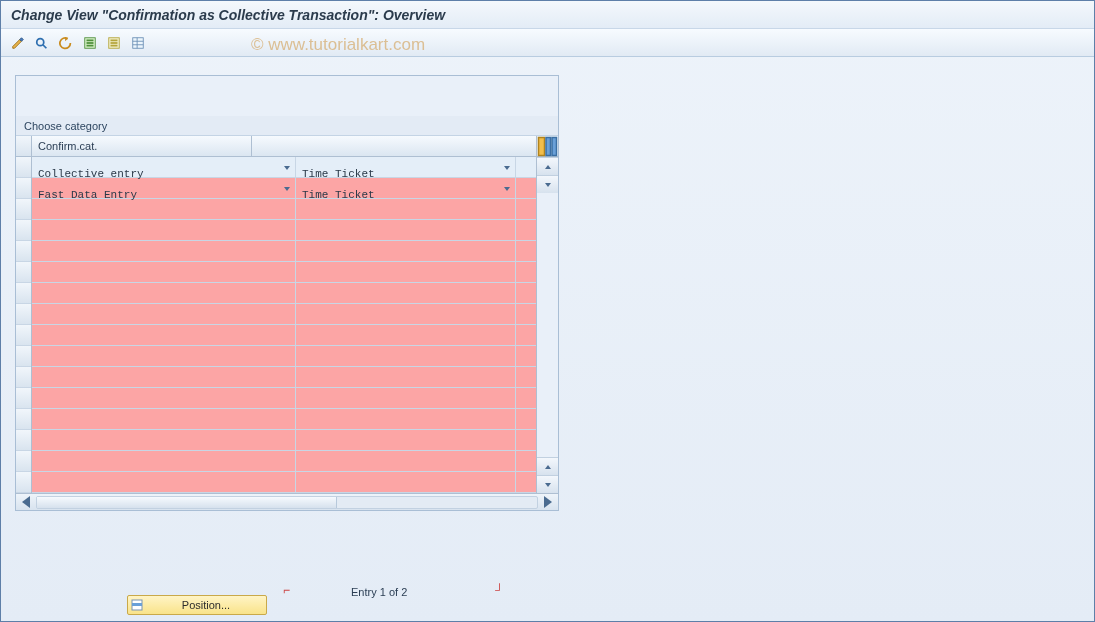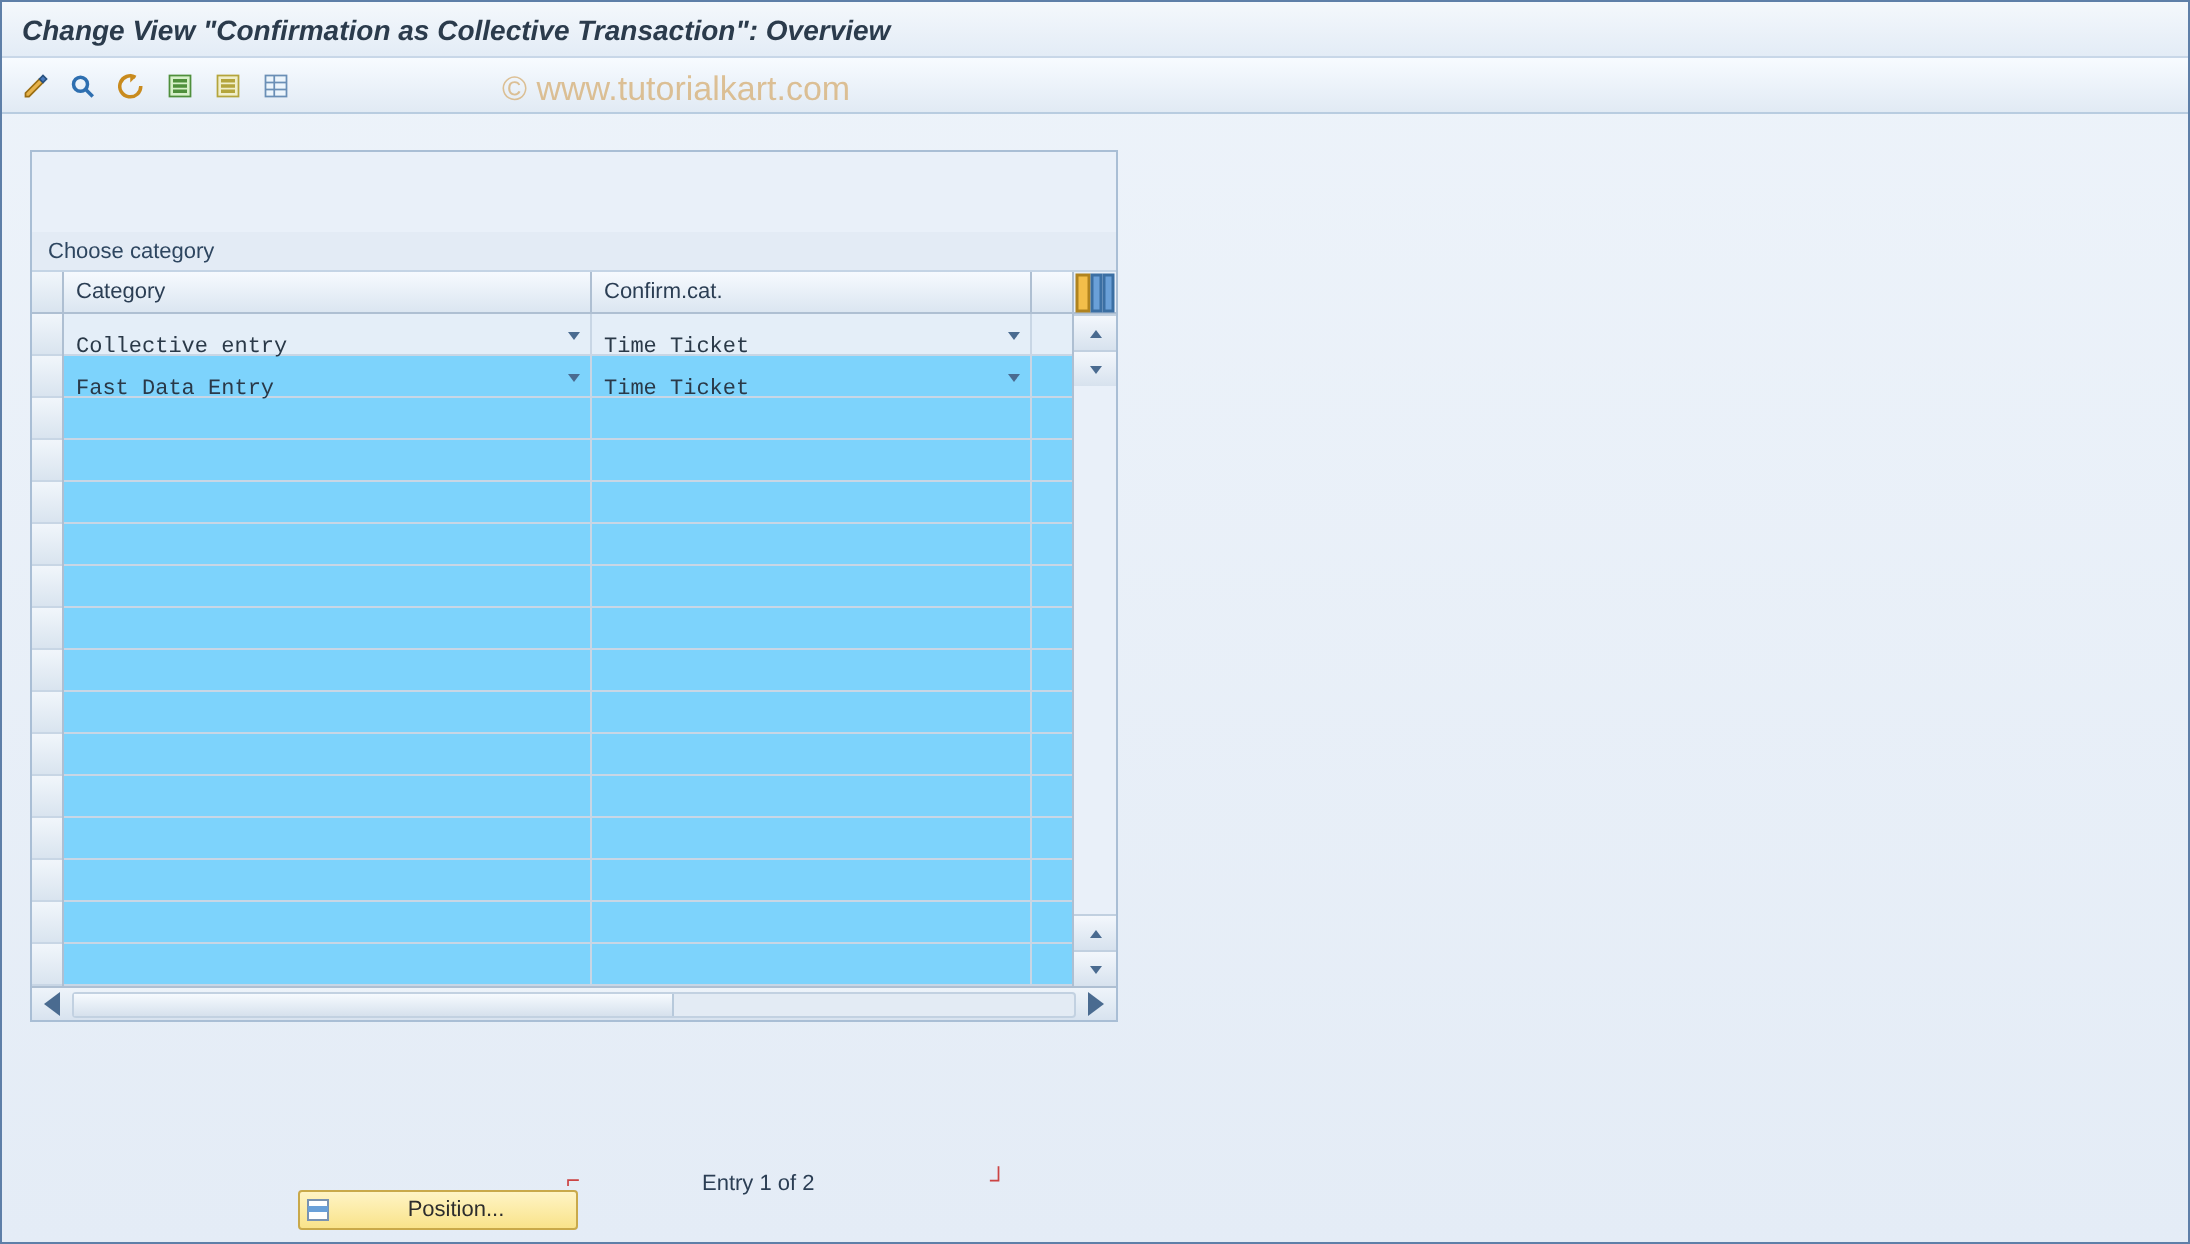--- a/index.html
+++ b/index.html
@@ -101,21 +101,21 @@
     padding: 0 6px;
     line-height: 21px;
     border-right: 1px solid #aebfd2;
     color: #2b3e54;
     font-size: 11px;
   }
   .col-category { width: 264px; }
   .col-confirm  { width: 220px; }
   .tbody .row {
     display: flex;
-    background: #7dd3fc;
+    background: #fca5a5;
   }
   .tbody .row:nth-child(odd).filled { background: #e4eef8; }
   .tbody .row .td {
     border-right: 1px solid #c8d6e5;
     height: 21px;
     display: flex;
     align-items: center;
   }
   .td.col-category, .td.col-confirm {
     position: relative;
@@ -181,21 +181,21 @@
 
   
   .footer {
     position:absolute;
     left:0; right:0; bottom:14px;
     height: 24px;
     display:flex; align-items:center;
   }
   .position-btn {
     position:absolute;
-    left: 148px;
+    left: 126px;
     width: 140px; height: 20px;
     background: linear-gradient(#fff4c5,#f9e38a);
     border: 1px solid #c9a94a;
     border-radius: 2px;
     display:flex; align-items:center;
     cursor:pointer;
     font-size:11px;
     color:#2d2d2d;
     margin-top:19px;
   }
@@ -287,21 +287,20 @@
       <div class="gcell"></div>
       <div class="gcell"></div>
       <div class="gcell"></div>
       <div class="gcell"></div>
       <div class="gcell"></div>
       <div class="gcell"></div>
     </div>
 
     <div class="gridcols">
       <div class="thead">
-        <div class="th col-category">Category</div>
         <div class="th col-confirm">Confirm.cat.</div>
       </div>
       <div class="tbody" id="tbody">
           <div class="row filled">
     <div class="td col-category">
               <span class="value">Collective entry</span>
               <div class="dd">
                 <svg viewBox="0 0 8 8">
                   <path d="M1 2 L4 6 L7 2 Z" fill="#4a6b90"></path>
                 </svg>

